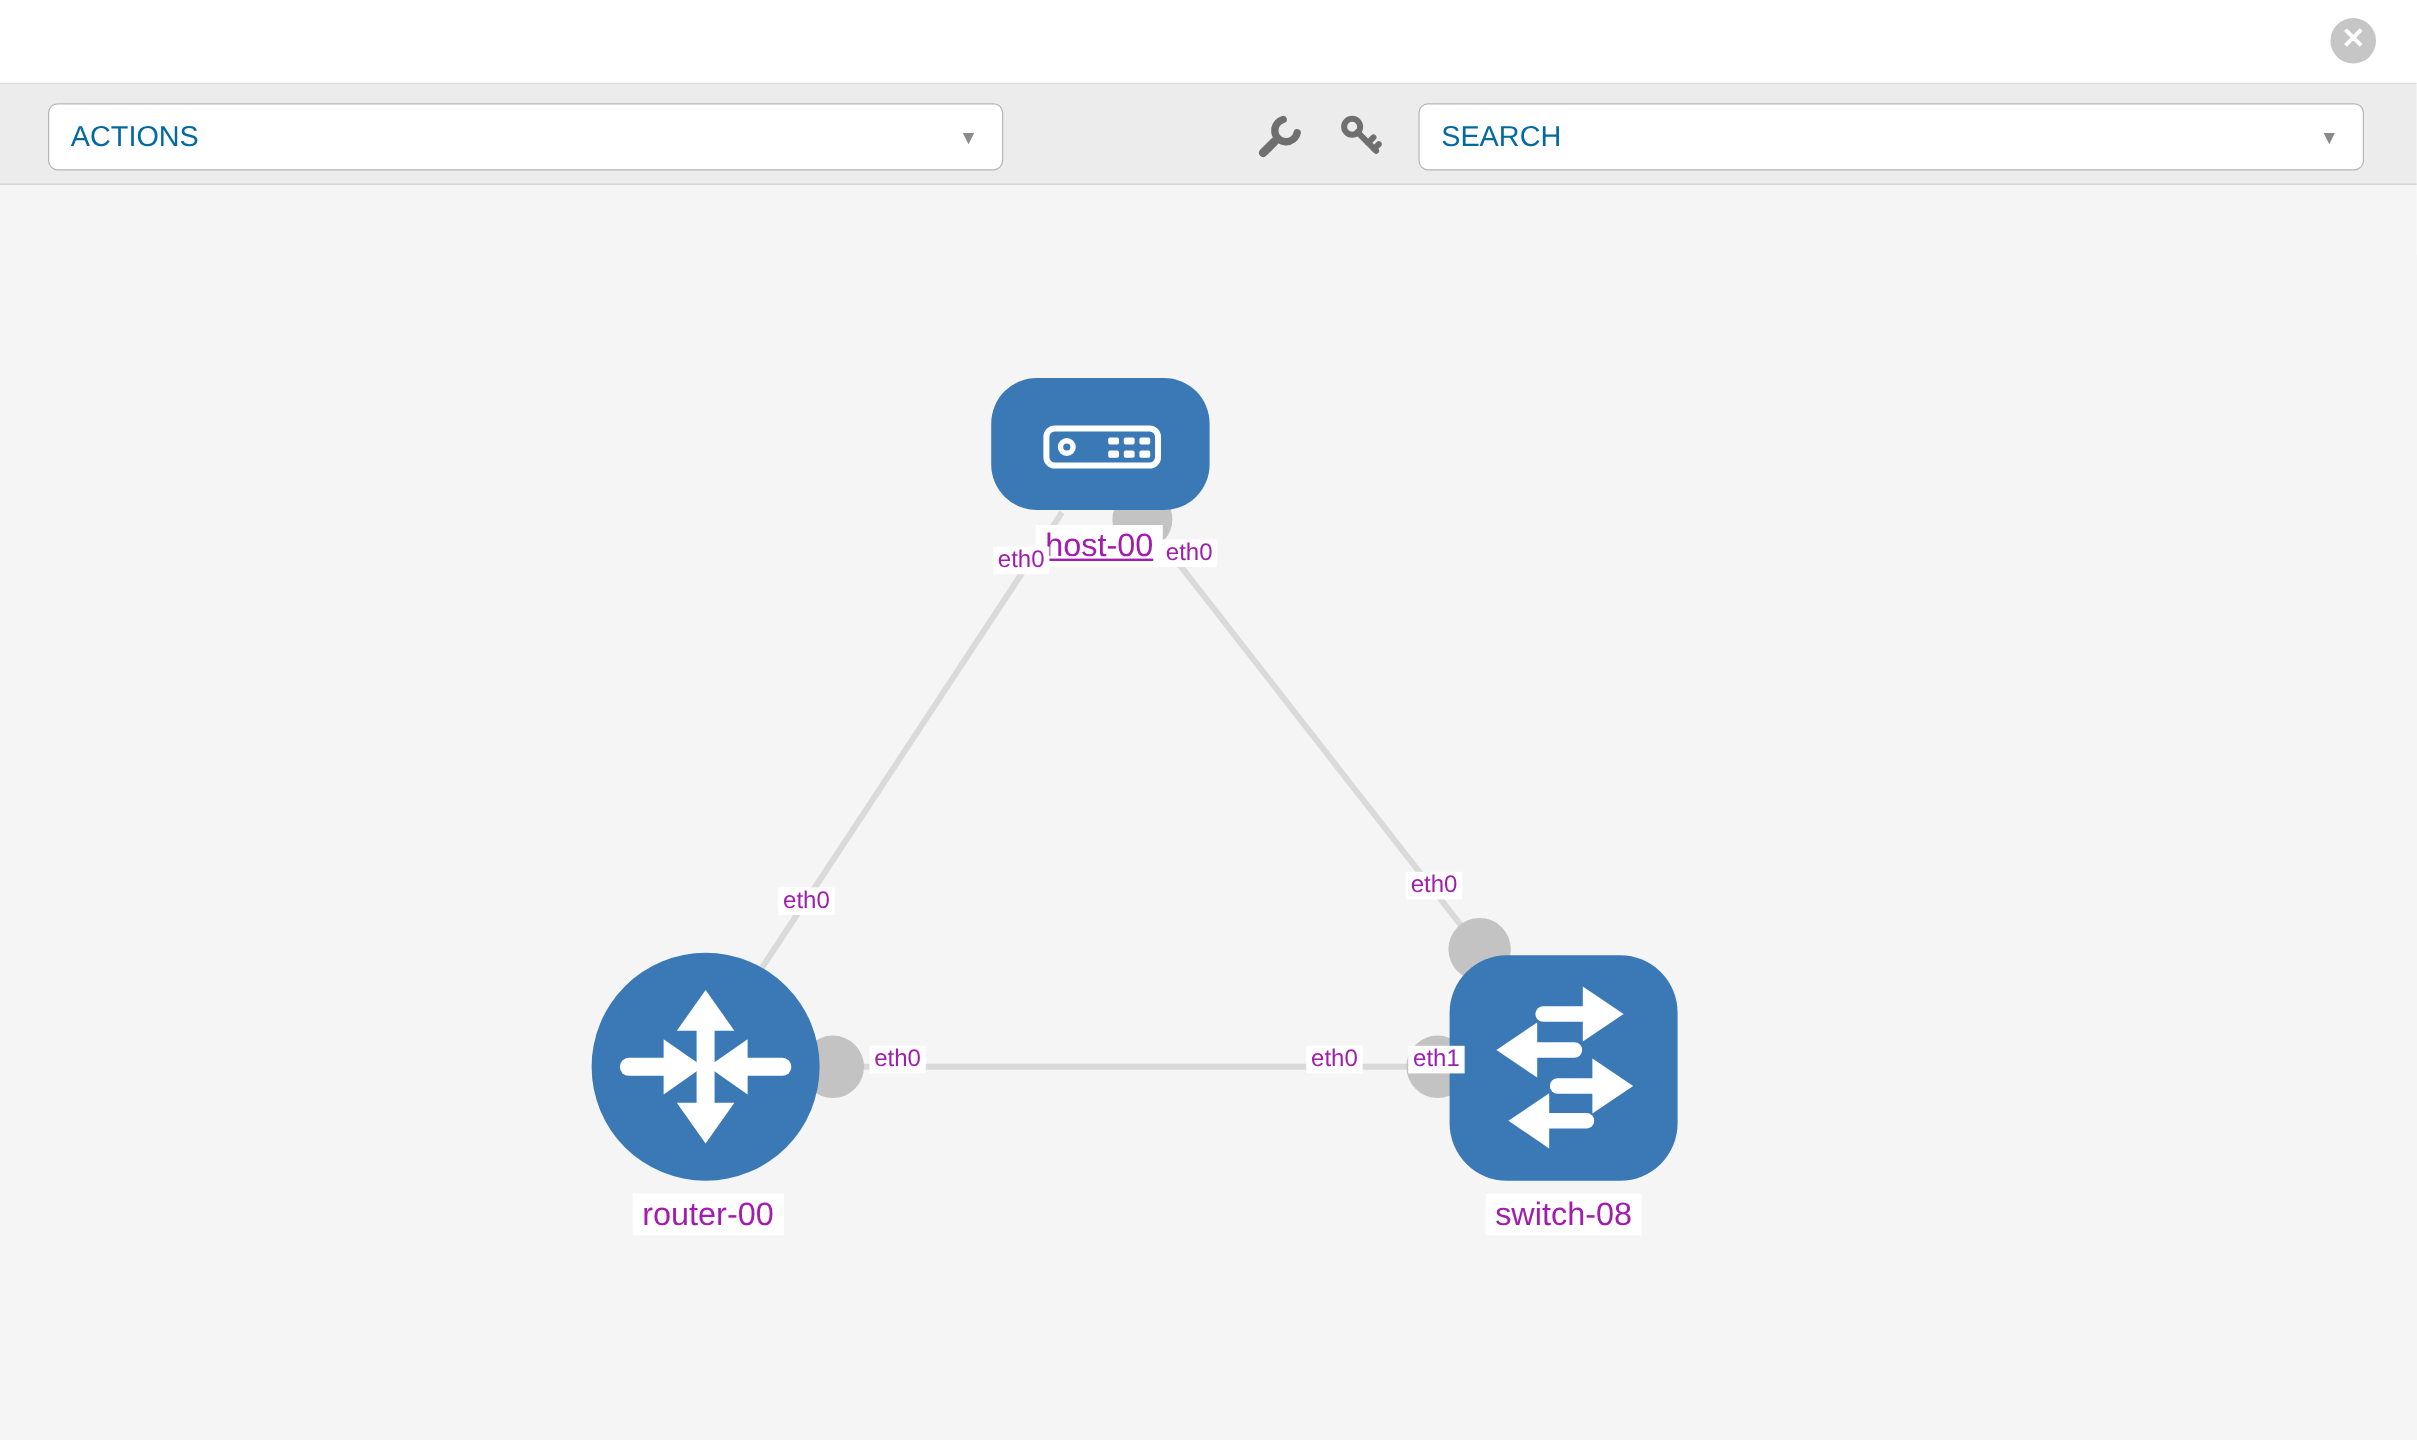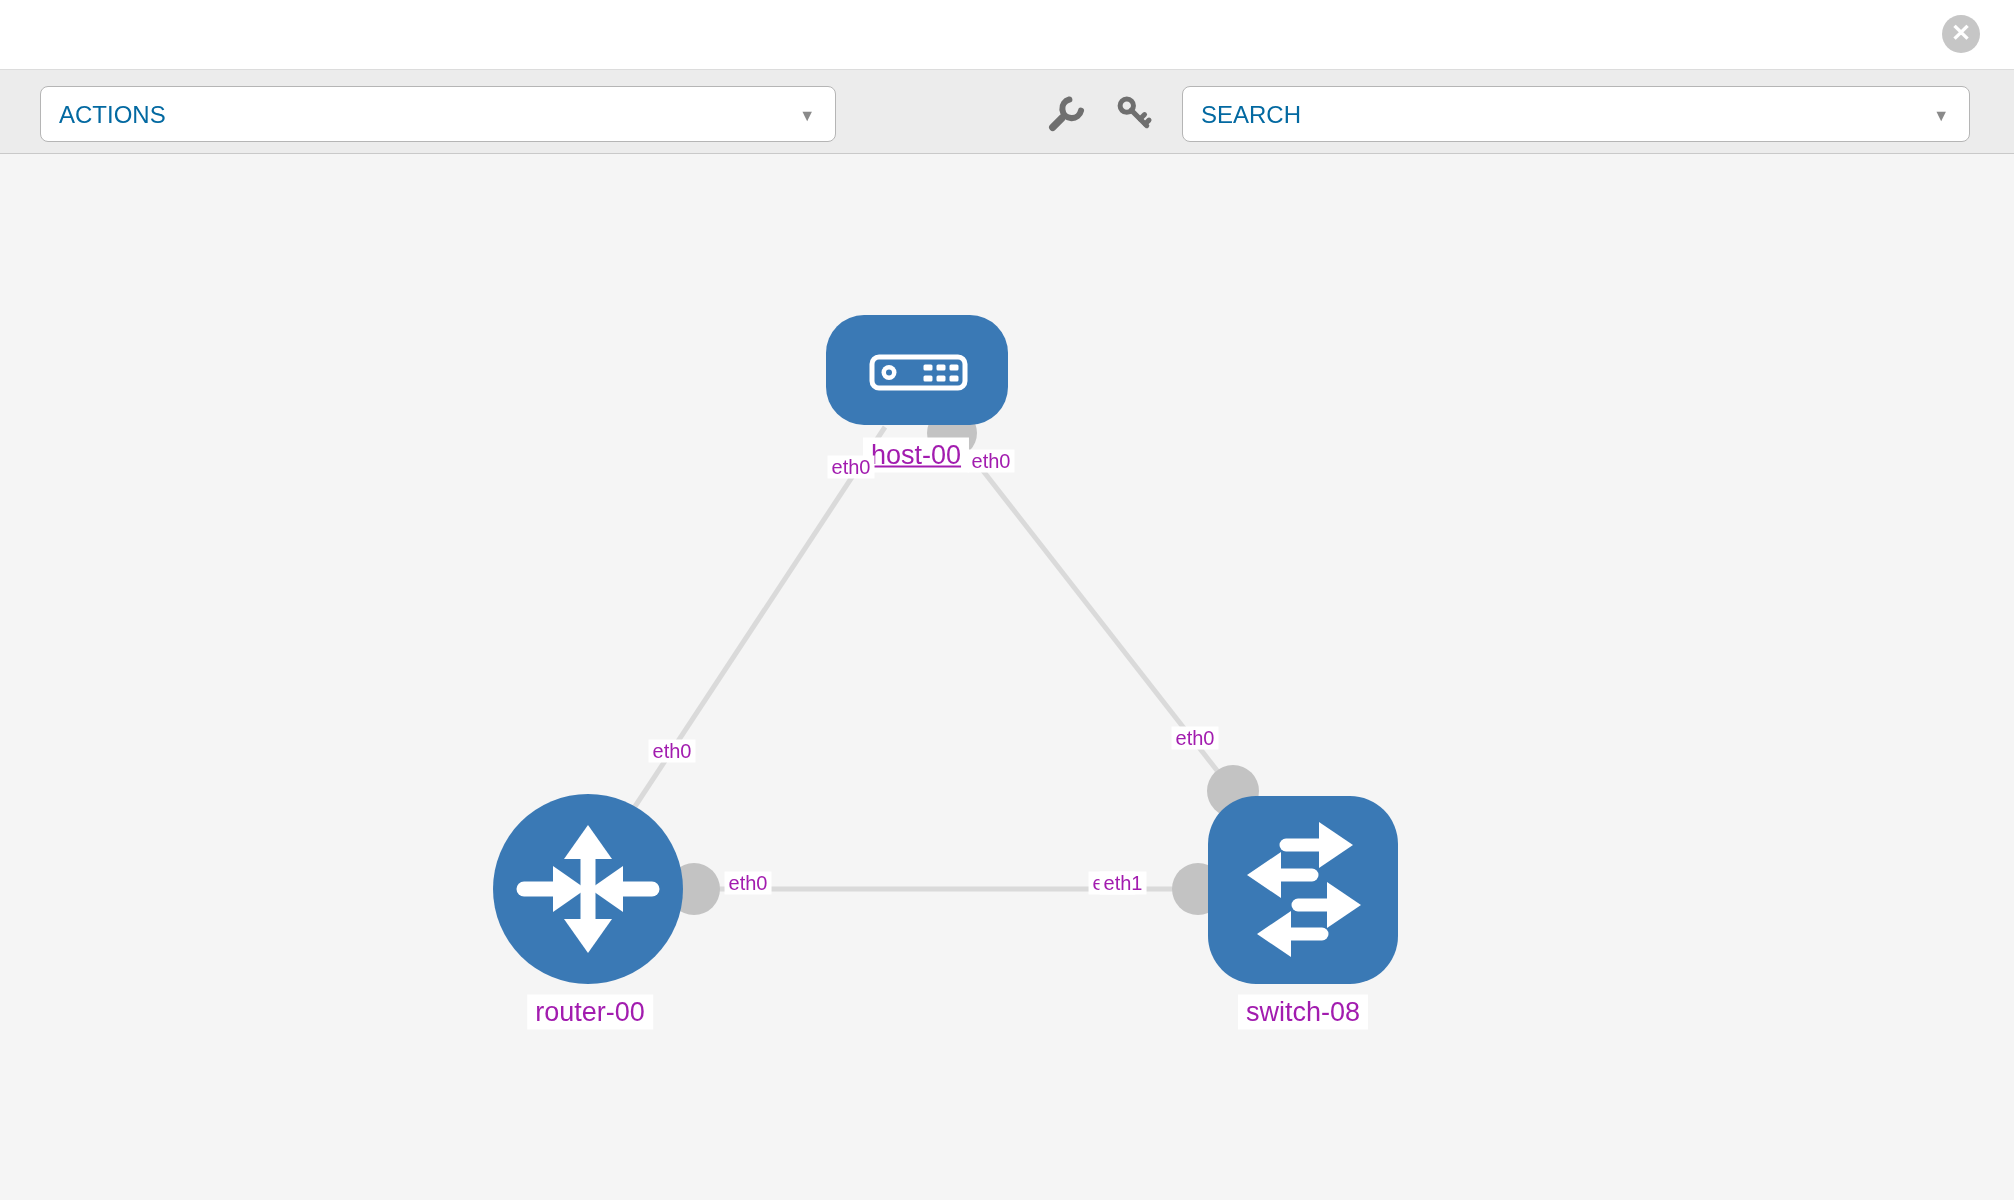--- a/index.html
+++ b/index.html
@@ -130,15 +130,15 @@
   <span class="node-label" style="left:916px; top:301px;text-decoration:underline;">host-00</span>
   <span class="node-label" style="left:590px; top:858px;">router-00</span>
   <span class="node-label" style="left:1303px; top:858px;">switch-08</span>
 
   <span class="port-label" style="left:851px; top:313px;">eth0</span>
   <span class="port-label" style="left:991px; top:307px;">eth0</span>
   <span class="port-label" style="left:672px; top:597px;">eth0</span>
   <span class="port-label" style="left:748px; top:729px;">eth0</span>
   <span class="port-label" style="left:1195px; top:584px;">eth0</span>
   <span class="port-label back-label" style="left:1112px; top:729px;">eth0</span>
-  <span class="port-label front-label" style="left:1123px; top:729px;">eth1</span>
+  <span class="port-label front-label" style="left:1197px; top:729px;">eth1</span>
 
 </div>
 
 </body></html>

